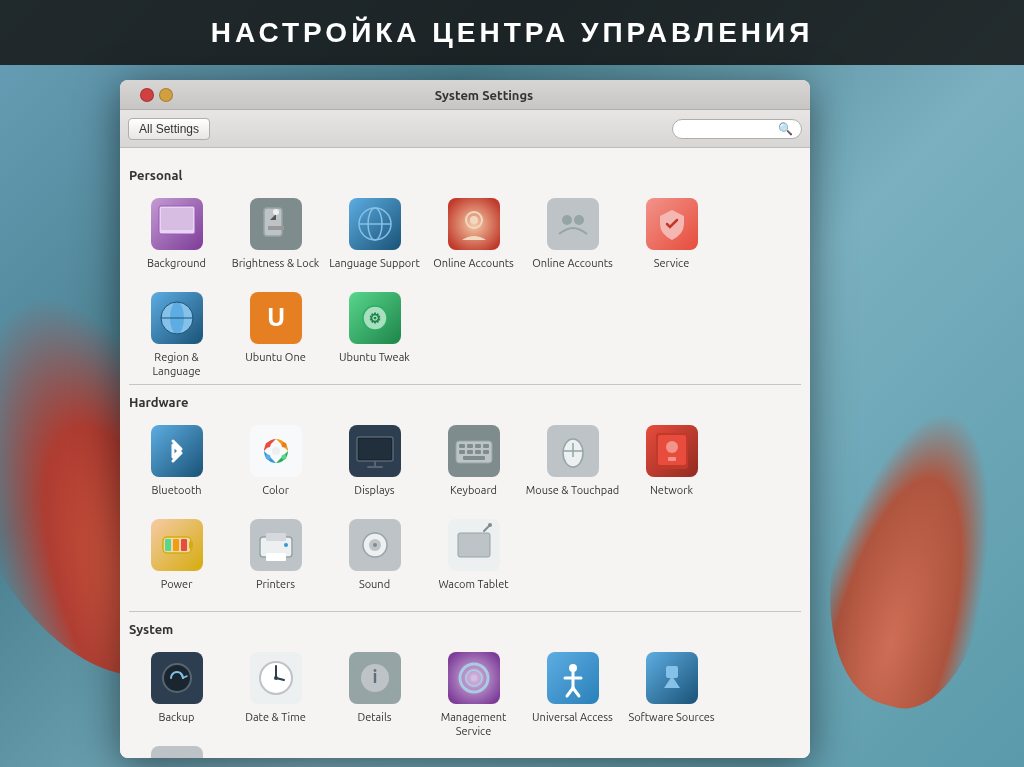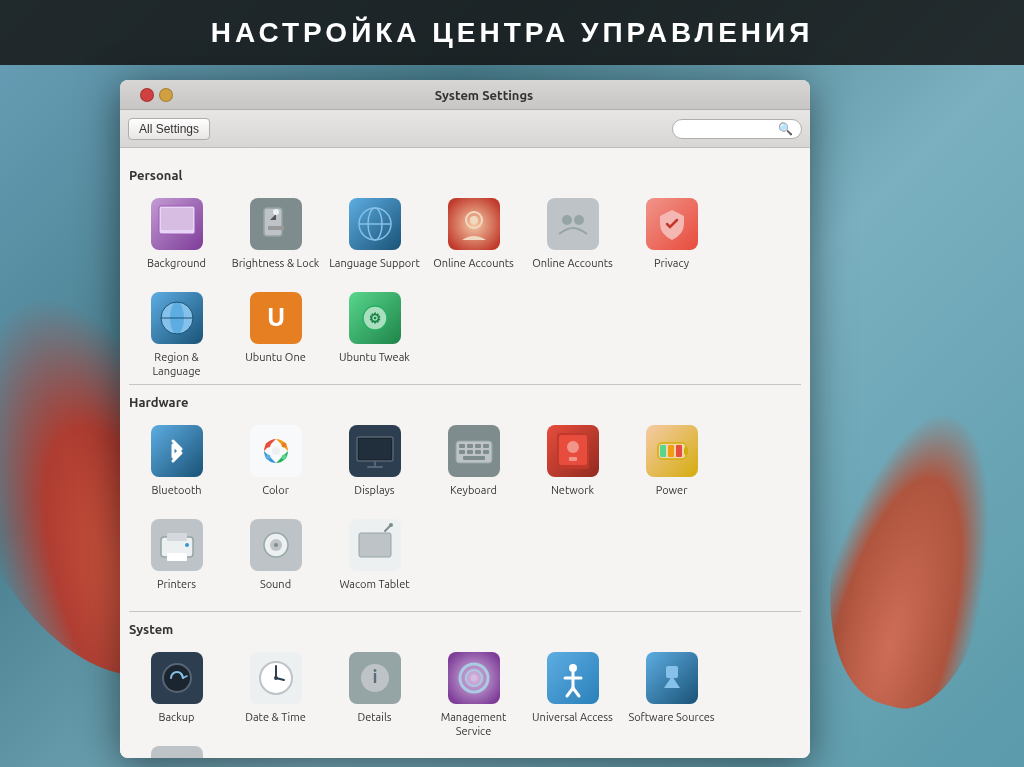--- a/index.html
+++ b/index.html
@@ -311,21 +311,21 @@
               <defs>
                 <linearGradient id="pv1" x1="0" y1="0" x2="52" y2="52" gradientUnits="userSpaceOnUse">
                   <stop offset="0%" stop-color="#f1948a"></stop>
                   <stop offset="100%" stop-color="#e74c3c"></stop>
                 </linearGradient>
               </defs>
               <path d="M26 12 L38 18 L38 26 Q38 36 26 42 Q14 36 14 26 L14 18 Z" fill="#f5b7b1"></path>
               <path d="M21 26 L24 29 L31 22" stroke="#c0392b" stroke-width="2.5" fill="none" stroke-linecap="round"></path>
             </svg>
           </div>
-          <div class="icon-label">Privacy</div>
+          <div class="icon-label">Service</div>
         </div>
         <div class="icon-item">
           <div class="icon-img">
             <svg width="52" height="52" viewBox="0 0 52 52">
               <rect width="52" height="52" rx="8" fill="url(#rg1)"></rect>
               <defs>
                 <linearGradient id="rg1" x1="0" y1="0" x2="52" y2="52" gradientUnits="userSpaceOnUse">
                   <stop offset="0%" stop-color="#5dade2"></stop>
                   <stop offset="100%" stop-color="#1a5276"></stop>
                 </linearGradient>
@@ -427,20 +427,32 @@
               <rect x="27" y="25" width="6" height="4" rx="1" fill="#7f8c8d"></rect>
               <rect x="35" y="25" width="6" height="4" rx="1" fill="#7f8c8d"></rect>
               <rect x="15" y="31" width="22" height="4" rx="1" fill="#7f8c8d"></rect>
             </svg>
           </div>
           <div class="icon-label">Keyboard</div>
         </div>
         <div class="icon-item">
           <div class="icon-img">
             <svg width="52" height="52" viewBox="0 0 52 52">
+              <rect width="52" height="52" rx="8" fill="#bdc3c7"></rect>
+              <ellipse cx="26" cy="28" rx="10" ry="14" fill="#ecf0f1" stroke="#95a5a6" stroke-width="1.5"></ellipse>
+              <line x1="26" y1="18" x2="26" y2="32" stroke="#95a5a6" stroke-width="1.5"></line>
+              <line x1="16" y1="26" x2="36" y2="26" stroke="#95a5a6" stroke-width="1.5"></line>
+            </svg>
+          </div>
+          <div class="icon-label">Mouse &amp;
+Touchpad</div>
+        </div>
+        <div class="icon-item">
+          <div class="icon-img">
+            <svg width="52" height="52" viewBox="0 0 52 52">
               <rect width="52" height="52" rx="8" fill="url(#nw1)"></rect>
               <defs>
                 <linearGradient id="nw1" x1="0" y1="0" x2="52" y2="52" gradientUnits="userSpaceOnUse">
                   <stop offset="0%" stop-color="#e74c3c"></stop>
                   <stop offset="100%" stop-color="#922b21"></stop>
                 </linearGradient>
               </defs>
               <rect x="10" y="8" width="32" height="36" rx="3" fill="#c0392b"></rect>
               <rect x="12" y="10" width="28" height="30" rx="2" fill="#e74c3c"></rect>
               <circle cx="26" cy="22" r="6" fill="#f1948a"></circle>

